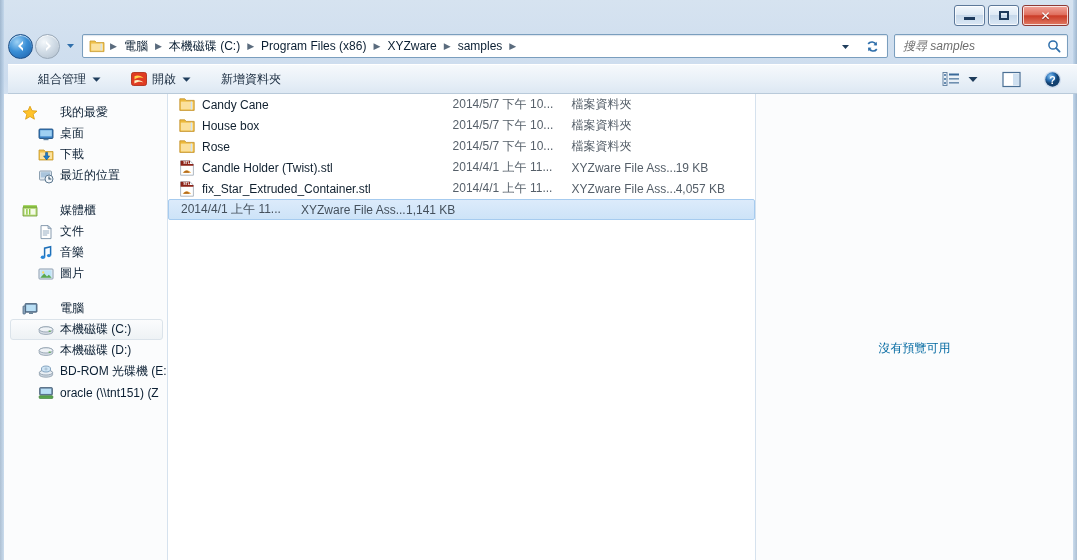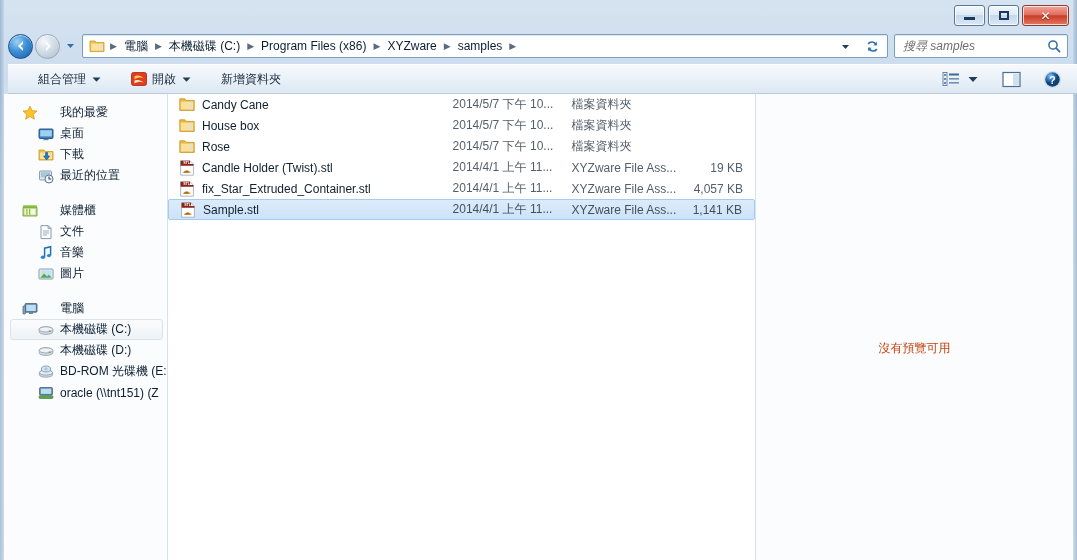--- a/index.html
+++ b/index.html
@@ -215,32 +215,32 @@
     cursor: default; box-sizing: border-box;
   }
   .row.selected {
     background: linear-gradient(to bottom, #dcebfb 0%, #cde3f8 100%);
     border: 1px solid #a6cbef;
     border-radius: 2px;
   }
   .cell-name { display: flex; align-items: center; padding-left: 11px; box-sizing: border-box; white-space: nowrap; overflow: hidden; }
   .cell-name .ficon { width: 16px; height: 16px; margin-right: 7px; flex: 0 0 16px; display:flex; align-items:center; justify-content:center;}
   .cell-date, .cell-type { padding-left: 12px; color: #555f69; box-sizing: border-box; white-space: nowrap; overflow: hidden; }
-  .cell-size { padding-right: 12px; color: #555f69; text-align: right; box-sizing: border-box; white-space: nowrap; }
+  .cell-size { padding-right: 12px; color: #555f69; text-align: left; box-sizing: border-box; white-space: nowrap; }
   .row.selected .cell-date, .row.selected .cell-type, .row.selected .cell-size { color: #44505c; }
 
   #previewpane {
     width: 318px; flex: 0 0 318px;
     border-left: 1px solid #d6e2ee;
     background: #fbfcfd;
     display: flex; align-items: flex-start; justify-content: center;
     box-sizing: border-box;
   }
   #preview-text {
-    font-size: 12px; color: #c2410c;
+    font-size: 12px; color: #0369a1;
     margin-top: 246px;
     white-space: nowrap;
     font-family: Liberation Serif, serif;
   }
 </style>
 </head>
 <body>
 
 <div id="window">
   <div class="frame-edge-l"></div>
@@ -628,32 +628,20 @@
               </svg>
             </span>
             <span>fix_Star_Extruded_Container.stl</span>
           </div>
           <div class="cell-date" style="width:120px">2014/4/1 上午 11...</div>
           <div class="cell-type" style="width:117px">XYZware File Ass...</div>
           <div class="cell-size" style="width:80px">4,057 KB</div>
         </div>
 
         <div class="row selected">
-          <div class="cell-name" style="width:274px">
-            <span class="ficon">
-              <svg width="16" height="16" viewBox="0 0 16 16">
-                <path d="M1.6 0.8 h9.4 l3.4 3.3 v11.1 H1.6 Z" fill="#ffffff" stroke="#9aa7b4" stroke-width=".8"></path>
-                <path d="M1.6 0.8 h9.4 v3.3 h3.4 v1.6 H1.6 Z" fill="#8c2318"></path>
-                <text x="7.6" y="4.1" font-size="3.6" font-weight="bold" fill="#ffffff" text-anchor="middle" font-family="Liberation Sans, sans-serif">STL</text>
-                <path d="M3.6 12.8 C6.2 9.4 9.4 9.4 12.2 12.8 Z" fill="#e8a33d"></path>
-                <path d="M4.4 12.8 C6.4 10.2 8.6 10.2 10.6 12.8 Z" fill="#b06a1e"></path>
-              </svg>
-            </span>
-            <span>Sample.stl</span>
-          </div>
           <div class="cell-date" style="width:120px">2014/4/1 上午 11...</div>
           <div class="cell-type" style="width:117px">XYZware File Ass...</div>
           <div class="cell-size" style="width:79px">1,141 KB</div>
         </div>
 
       </div>
     </div>
 
     <div id="previewpane">
       <div id="preview-text">沒有預覽可用</div>

